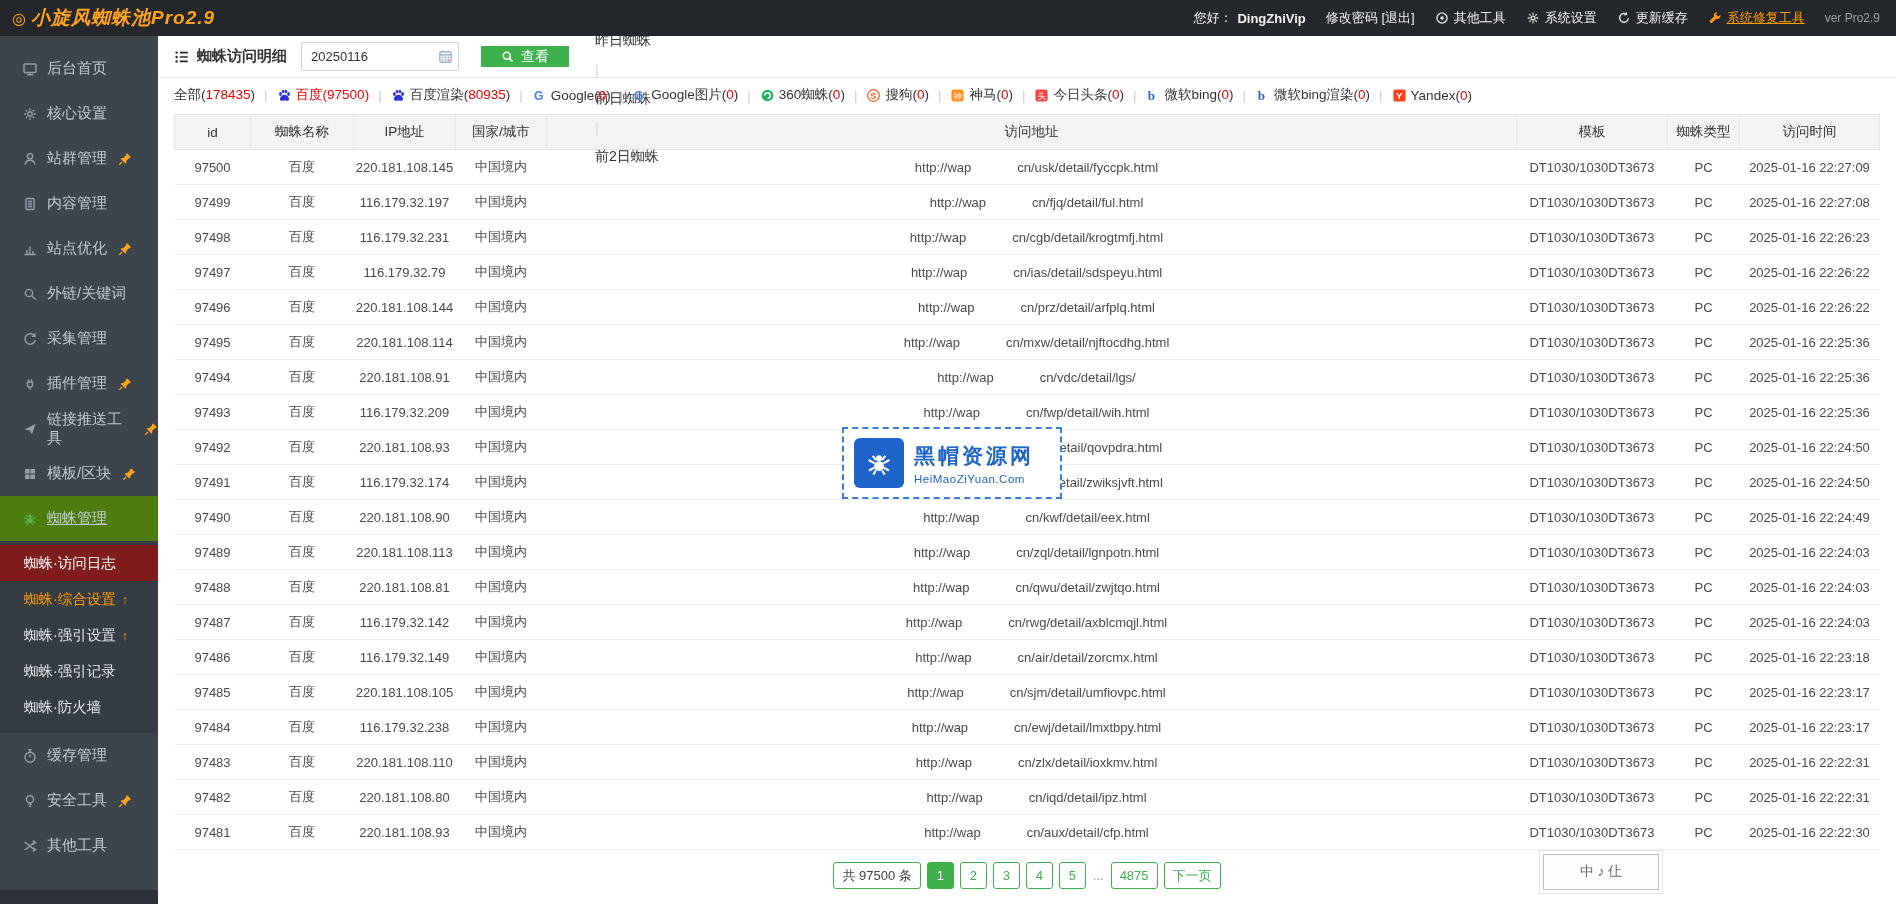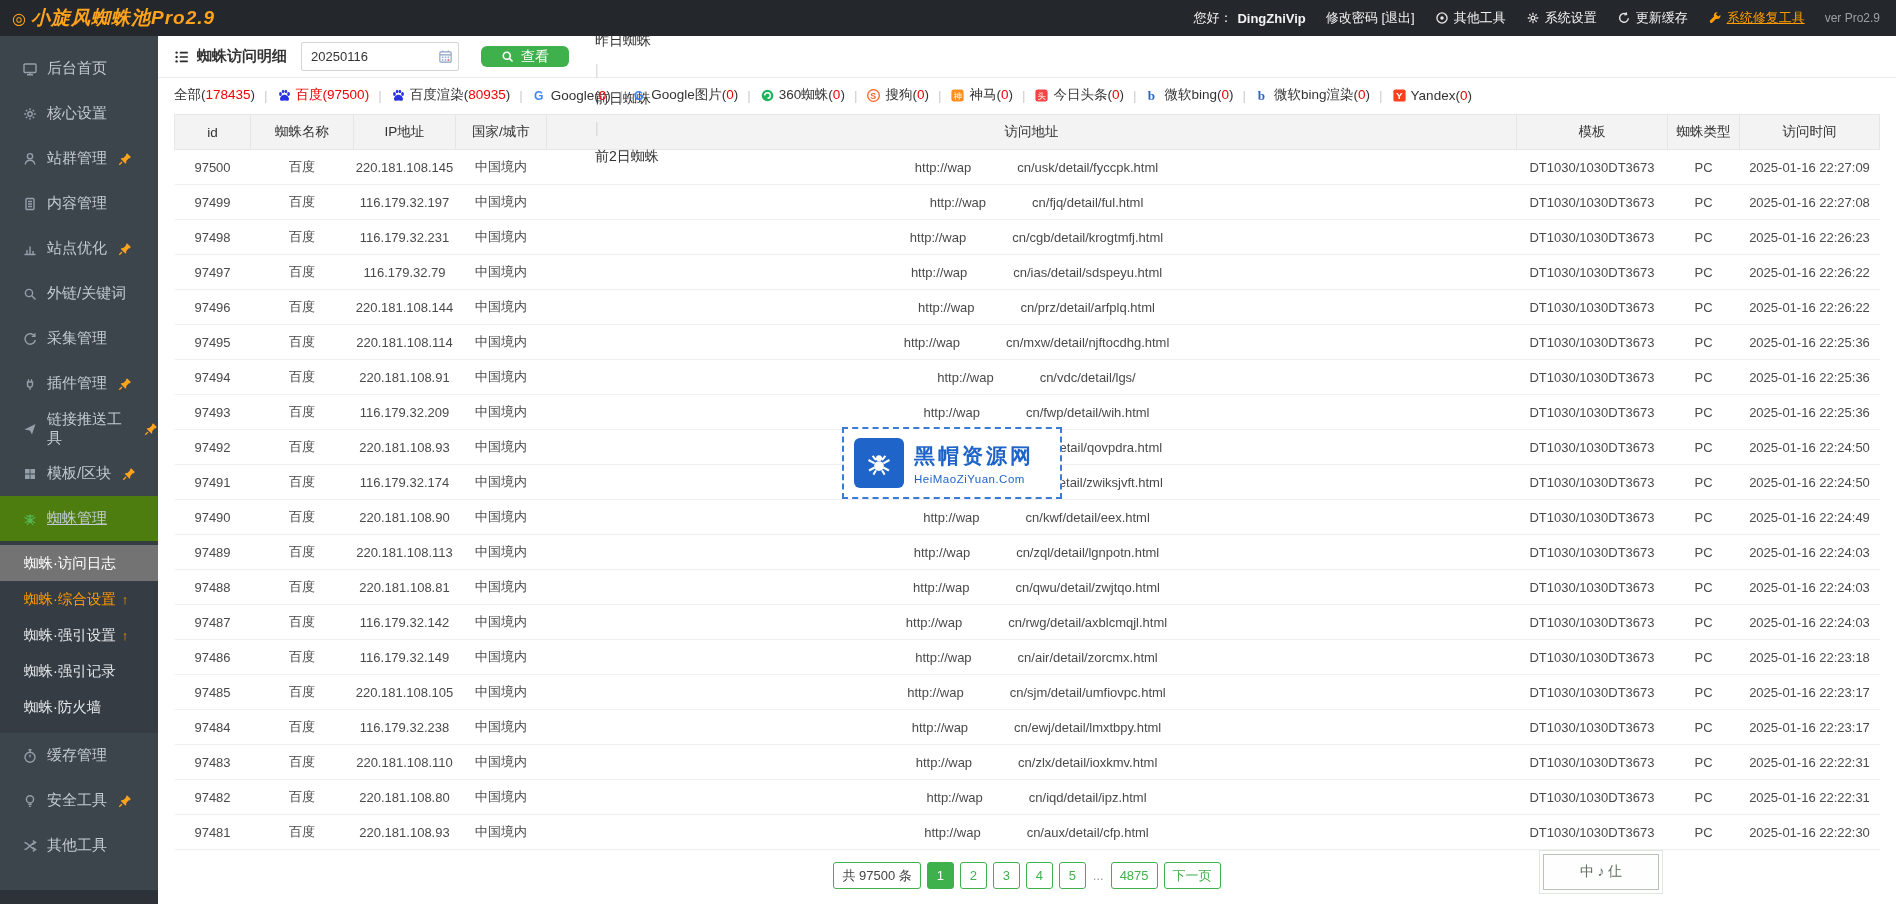--- a/index.html
+++ b/index.html
@@ -25,37 +25,37 @@
     background:#3c444c; padding-top:10px; }
   .sidebar::after { content:""; position:absolute; left:0; bottom:0; width:100%; height:14px; background:#2c3238; }
   .side-item { height:45px; display:flex; align-items:center; gap:9px;
     padding-left:22px; color:#c2cad1; font-size:15px; cursor:pointer; }
   .side-item .ic { width:16px; height:16px; color:#949fa9; flex:0 0 16px; }
   .side-item .pin { width:14px; height:14px; margin-left:2px; }
   .side-item.spider-parent { background:#4d7c0f;text-decoration:underline; }
   .side-submenu { background:#353c43; padding:4px 0 8px; }
   .sub-item { height:36px; line-height:36px; padding-left:24px; color:#e4e7ea;
     font-size:14.5px; cursor:pointer; white-space:nowrap; }
-  .sub-item.active { background:#737373; color:#ffffff; }
+  .sub-item.active { background:#7f1d1d; color:#ffffff; }
   .sub-item.orange { color:#ff9c00; }
   .sub-item .up { color:#ff9c00; margin-left:6px; font-size:13px; }
 
   
   .main { position:absolute; left:158px; top:36px; width:1738px; height:868px; background:#fff; }
 
   .toolbar { height:42px; display:flex; align-items:center; padding:0 16px;
     border-bottom:1px solid #ebebeb; }
   .tl-title { display:flex; align-items:center; gap:7px; font-size:15px; font-weight:bold; color:#333; }
   .tl-title svg { display:block; }
   .date-wrap { position:relative; margin-left:14px; }
   .date-input { width:158px; height:29px; border:1px solid #d4d4d4; border-radius:2px;
     padding:0 26px 0 9px; font-size:13px; color:#333; font-family:inherit; }
   .date-wrap svg { position:absolute; right:6px; top:7px; }
   .view-btn { margin-left:22px; height:21px; padding:0 20px; background:#3eb14d; color:#fff;
-    border:none; border-radius:6px; font-size:14px; display:flex; align-items:center; gap:6px;
+    border:none; border-radius:0; font-size:14px; display:flex; align-items:center; gap:6px;
     cursor:pointer; font-family:inherit; }
   .quick-links { margin-left:26px; display:flex; align-items:flex-start; gap:12px; font-size:14px; color:#333;flex-direction:column; }
   .quick-links .ql { cursor:pointer; display:flex; align-items:center; gap:6px; }
   .quick-links .sep { color:#d8d8d8; }
 
   .filter-row { height:30px; display:flex; align-items:center; padding:0 16px;
     font-size:13.5px; color:#333; margin-top:2px; }
   .filter-item { display:flex; align-items:center; gap:4px; cursor:pointer; white-space:nowrap; }
   .filter-item .cnt { color:#ee0000; }
   .filter-item.sel { color:#ee0000; }

